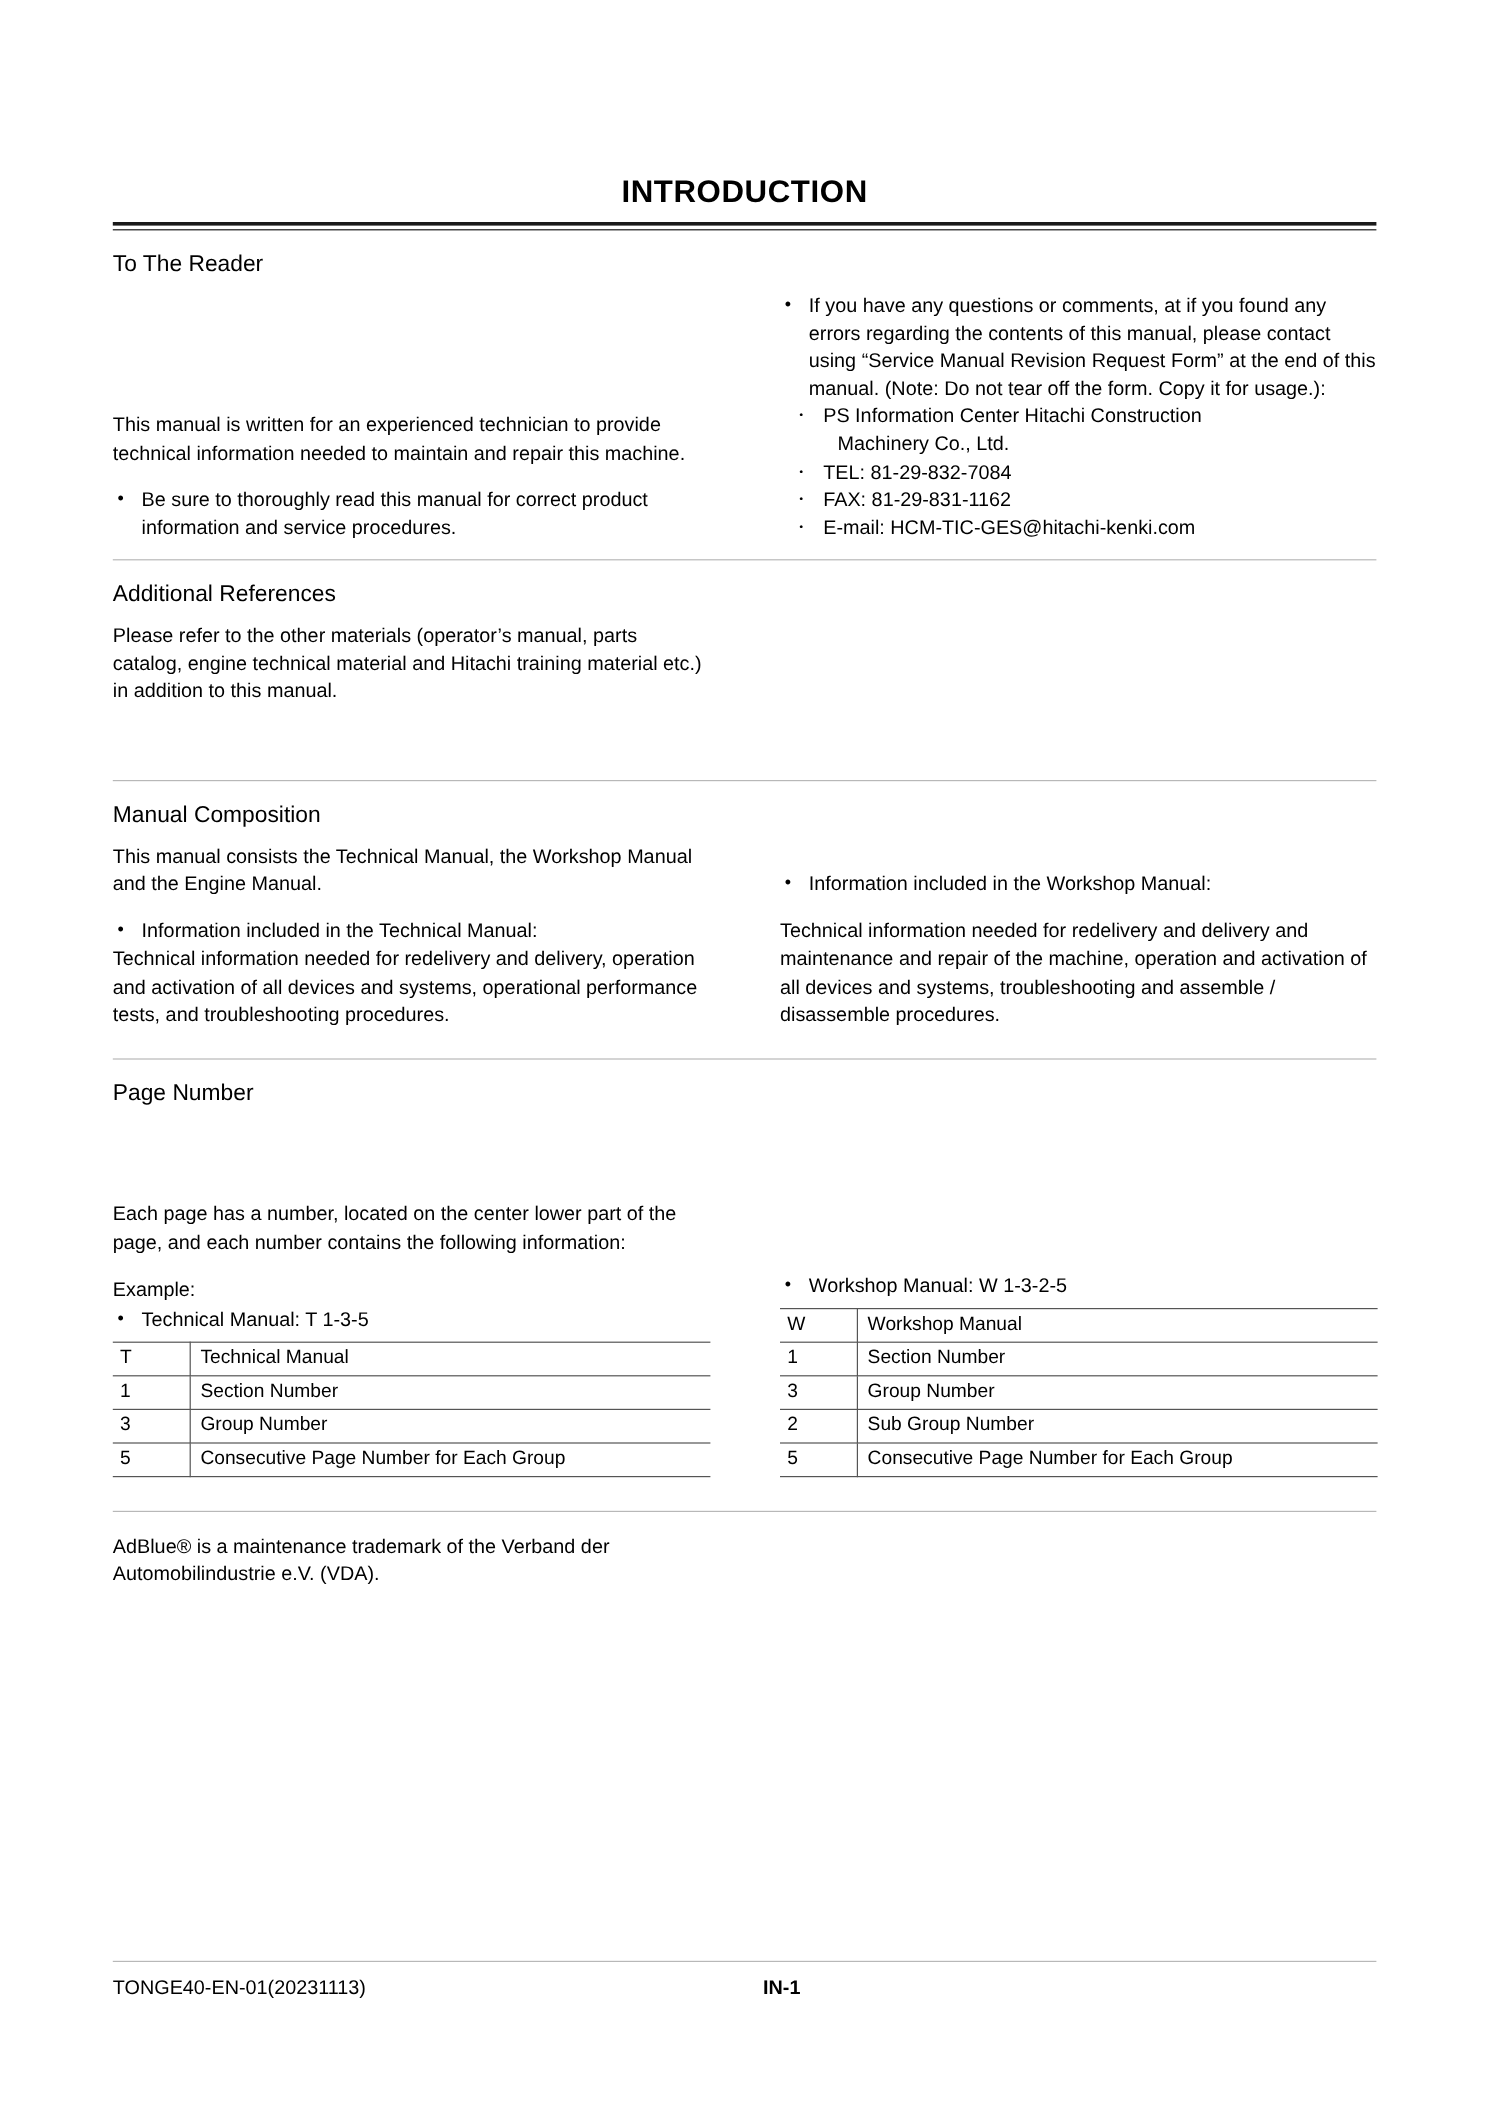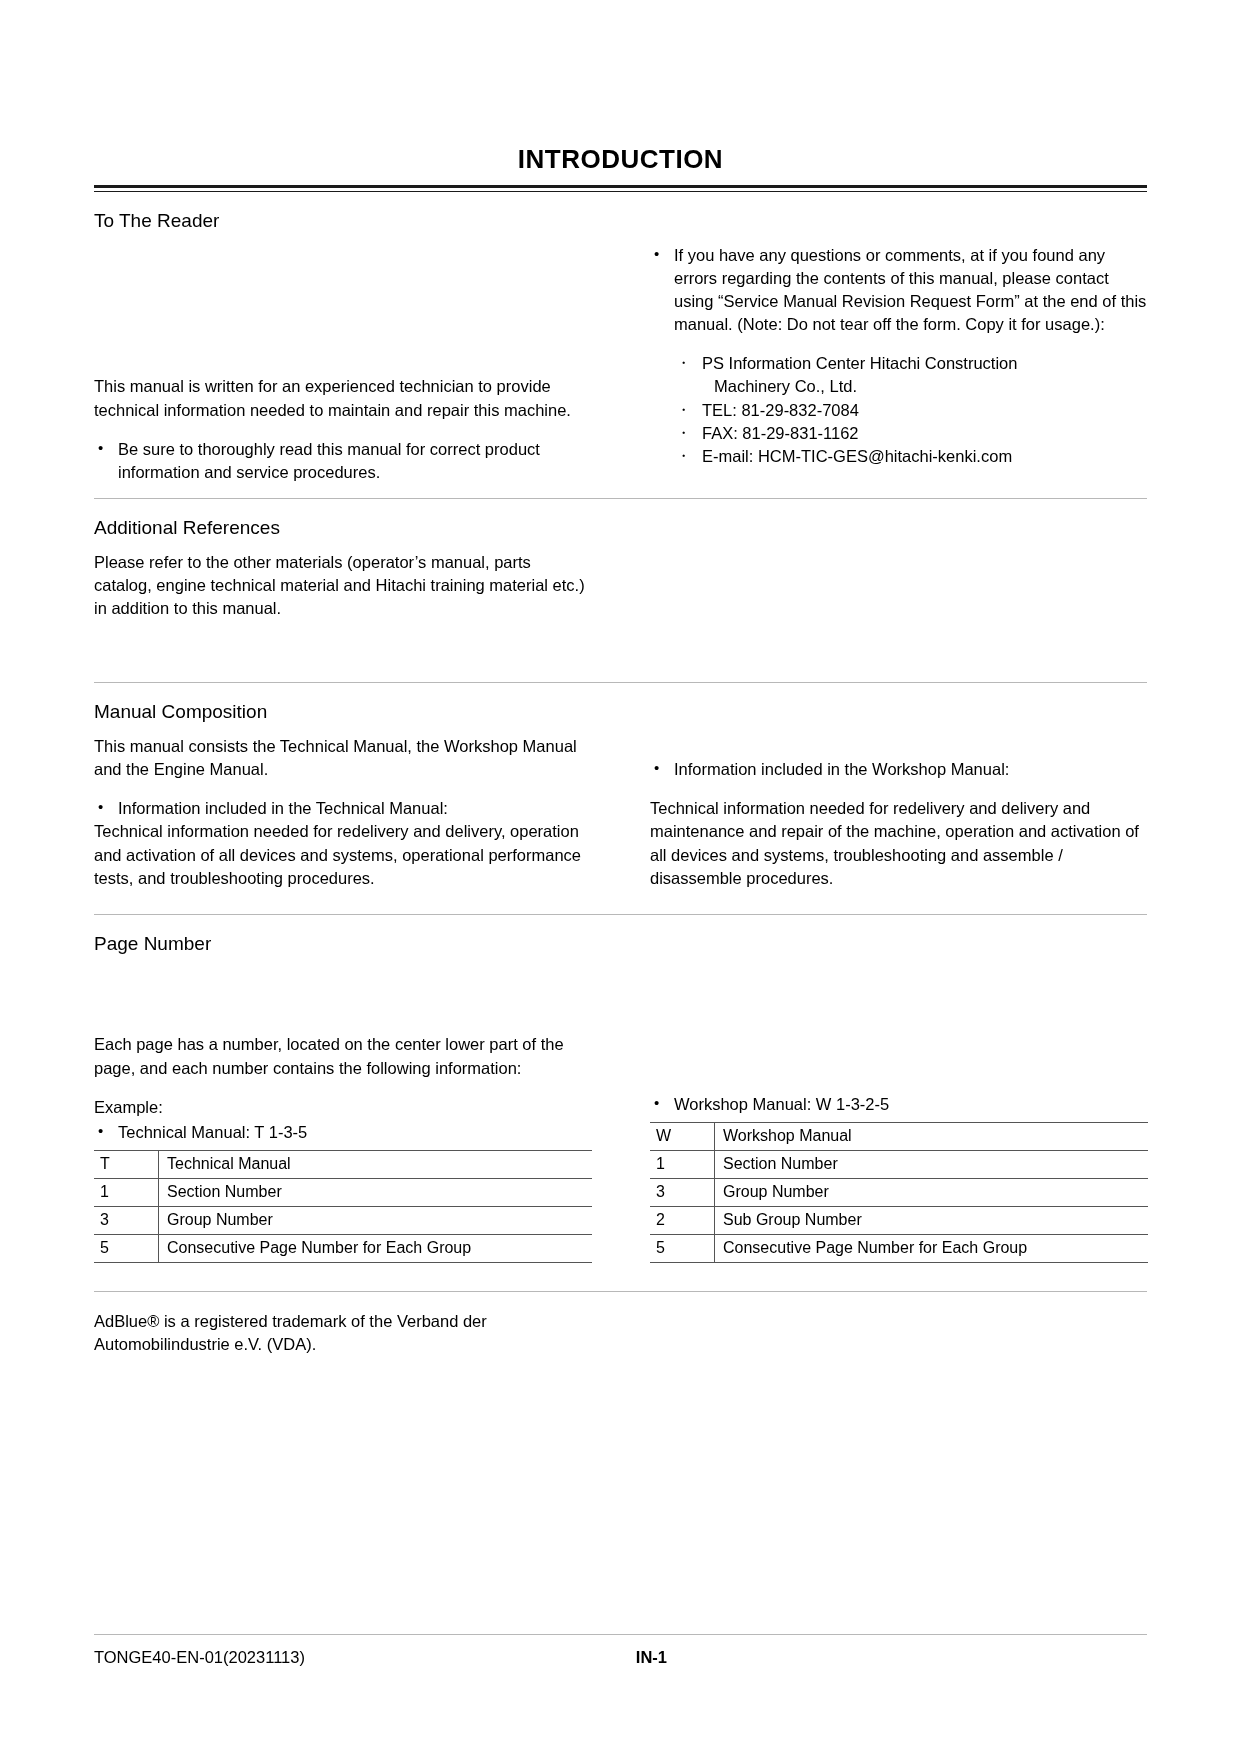--- a/index.html
+++ b/index.html
@@ -88,21 +88,21 @@
   }
   ul.bullets > li::before {
     content: "\2022";
     position: absolute;
     left: 4px;
     top: -1px;
     font-size: 15px;
   }
   ul.middots {
     list-style: none;
-    margin: 16px;
+    margin: 0;
     padding: 0 0 0 14px;
   }
   ul.middots > li {
     position: relative;
     padding-left: 22px;
     font-size: 16.5px;
     line-height: 1.40;
   }
   ul.middots > li::before {
     content: "\30FB";
@@ -317,21 +317,21 @@
         </div>
       </div>
       <div style="height:14px"></div>
     </div>
 
     <div class="rule-thin"></div>
 
     <div class="section">
       <div class="cols">
         <div class="col">
-          <p class="body">AdBlue® is a registered trademark of the Verband der Automobilindustrie e.V. (VDA).</p>
+          <p class="body">AdBlue® is a maintenance trademark of the Verband der Automobilindustrie e.V. (VDA).</p>
         </div>
         <div class="col"></div>
       </div>
     </div>
 
   </div>
 
   <div class="footer">
     <div class="footer-rule"></div>
     <div class="footer-row">

